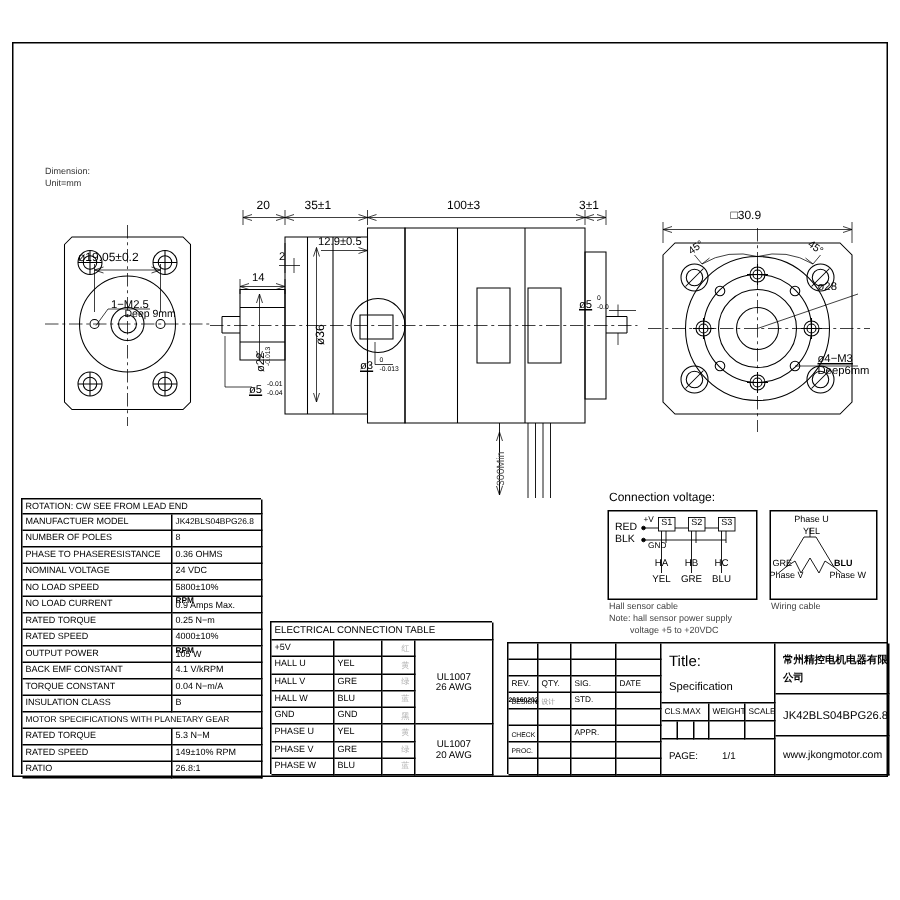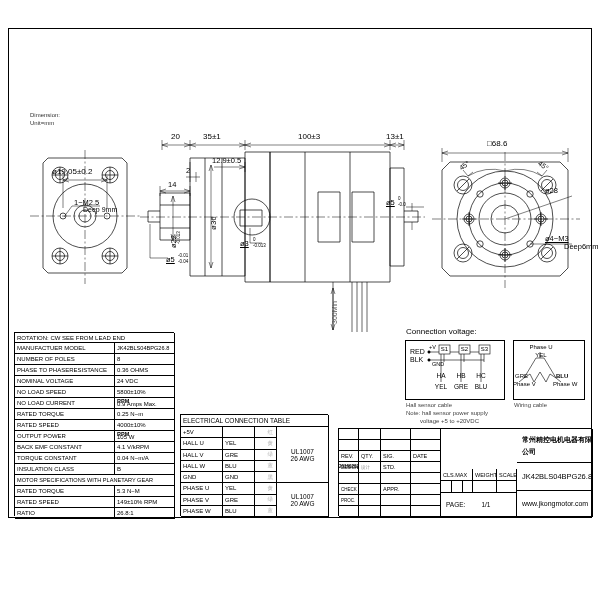--- a/index.html
+++ b/index.html
@@ -227,21 +227,21 @@
     </g>
   </svg>
 
   <div class="txt dimtxt" style="left:52px;top:168px;font-size:8px;">ø19.05±0.2</div>
   <div class="txt dimtxt" style="left:74px;top:199px;font-size:7.5px;">1−M2.5</div>
   <div class="txt dimtxt" style="left:83px;top:206px;font-size:7px;">Deep 9mm</div>
 
   <div class="txt dimtxt" style="left:171px;top:133px;font-size:8px;">20</div>
   <div class="txt dimtxt" style="left:203px;top:133px;font-size:8px;">35±1</div>
   <div class="txt dimtxt" style="left:298px;top:133px;font-size:8px;">100±3</div>
-  <div class="txt dimtxt" style="left:386px;top:133px;font-size:8px;">13±1</div>
+  <div class="txt dimtxt" style="left:386px;top:133px;font-size:8px;">3±1</div>
   <div class="txt dimtxt" style="left:212px;top:157px;font-size:7.5px;">12.9±0.5</div>
   <div class="txt dimtxt" style="left:186px;top:167px;font-size:7.5px;">2</div>
   <div class="txt dimtxt" style="left:168px;top:181px;font-size:7.5px;">14</div>
 
   <div class="txt dimtxt vert" style="left:210px;top:230px;font-size:8px;transform:rotate(-90deg);">ø36</div>
   <div class="txt dimtxt vert" style="left:170px;top:248px;font-size:7.5px;transform:rotate(-90deg);">ø22</div>
   <div class="txt vert" style="left:177px;top:244px;font-size:4.5px;transform:rotate(-90deg);">-0.013</div>
 
   <div class="txt dimtxt" style="left:166px;top:256px;font-size:7.5px;text-decoration:underline;">ø5</div>
   <div class="txt" style="left:178px;top:254px;font-size:4.5px;">-0.01</div>
@@ -250,26 +250,26 @@
   <div class="txt dimtxt" style="left:240px;top:240px;font-size:7.5px;text-decoration:underline;">ø3</div>
   <div class="txt" style="left:253px;top:238px;font-size:4.5px;">0</div>
   <div class="txt" style="left:253px;top:244px;font-size:4.5px;">-0.013</div>
 
   <div class="txt dimtxt" style="left:386px;top:199px;font-size:7.5px;text-decoration:underline;">ø5</div>
   <div class="txt" style="left:398px;top:197px;font-size:4.5px;">0</div>
   <div class="txt" style="left:398px;top:203px;font-size:4.5px;">-0.0</div>
 
   <div class="txt vert" style="left:331px;top:324px;font-size:7px;transform:rotate(-90deg);color:#555;">300Min</div>
 
-  <div class="txt dimtxt" style="left:487px;top:140px;font-size:8px;">□68.6</div>
+  <div class="txt dimtxt" style="left:487px;top:140px;font-size:8px;">□30.9</div>
   <div class="txt dimtxt" style="left:459px;top:162px;font-size:7px;transform:rotate(-35deg);">45°</div>
   <div class="txt dimtxt" style="left:538px;top:162px;font-size:7px;transform:rotate(35deg);">45°</div>
   <div class="txt dimtxt" style="left:545px;top:187px;font-size:7.5px;">ø28</div>
   <div class="txt dimtxt" style="left:545px;top:235px;font-size:7.5px;text-decoration:underline;">ø4−M3</div>
-  <div class="txt dimtxt" style="left:545px;top:243px;font-size:7.5px;padding-left:19px;">Deep6mm</div>
+  <div class="txt dimtxt" style="left:545px;top:243px;font-size:7.5px;">Deep6mm</div>
 
   <div class="txt" style="left:406px;top:328px;font-size:8px;">Connection voltage:</div>
 
   <div class="frame" style="left:405px;top:340px;width:100px;height:60px;"></div>
   <div class="frame" style="left:513px;top:340px;width:72px;height:60px;"></div>
 
   <svg width="600" height="600">
     <g stroke="#000" fill="none" stroke-width="0.6">
 
       <rect x="439" y="345" width="11" height="9"></rect>
@@ -457,20 +457,24 @@
     <div class="cell" style="left:0;top:66px;width:20px;height:11px;font-size:4.5px;">PROC.</div>
     <div class="cell" style="left:20px;top:66px;width:22px;height:11px;"></div>
     <div class="cell" style="left:42px;top:66px;width:30px;height:11px;"></div>
     <div class="cell" style="left:72px;top:66px;width:30px;height:11px;"></div>
 
     <div class="cell" style="left:0;top:77px;width:20px;height:11px;"></div>
     <div class="cell" style="left:20px;top:77px;width:22px;height:11px;"></div>
     <div class="cell" style="left:42px;top:77px;width:30px;height:11px;"></div>
     <div class="cell" style="left:72px;top:77px;width:30px;height:11px;"></div>
 
+    <div class="cell" style="left:102px;top:0;width:76px;height:40px;flex-direction:column;align-items:flex-start;justify-content:center;padding-left:5px;">
+      <span style="font-size:10px;">Title:</span>
+      <span style="font-size:7.5px;margin-top:6px;">Specification</span>
+    </div>
 
     <div class="cell" style="left:102px;top:40px;width:32px;height:12px;font-size:5.5px;">CLS.MAX</div>
     <div class="cell" style="left:134px;top:40px;width:24px;height:12px;font-size:5.5px;">WEIGHT</div>
     <div class="cell" style="left:158px;top:40px;width:20px;height:12px;font-size:5.5px;">SCALE</div>
 
     <div class="cell" style="left:102px;top:52px;width:11px;height:12px;"></div>
     <div class="cell" style="left:113px;top:52px;width:11px;height:12px;"></div>
     <div class="cell" style="left:124px;top:52px;width:10px;height:12px;"></div>
     <div class="cell" style="left:134px;top:52px;width:24px;height:12px;"></div>
     <div class="cell" style="left:158px;top:52px;width:20px;height:12px;"></div>

